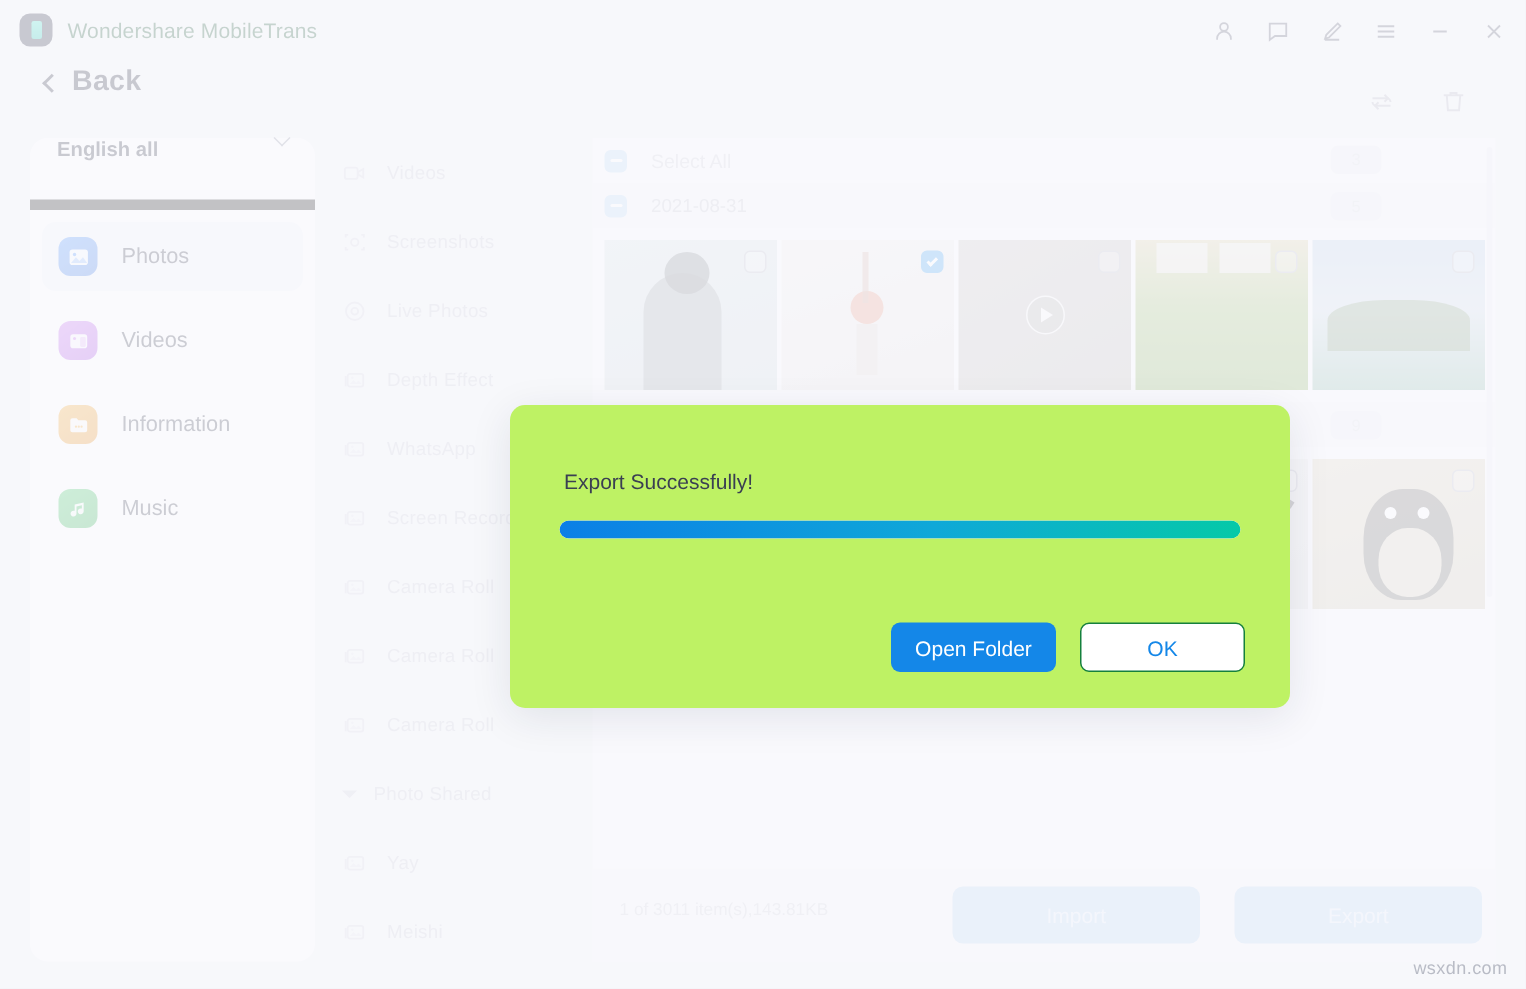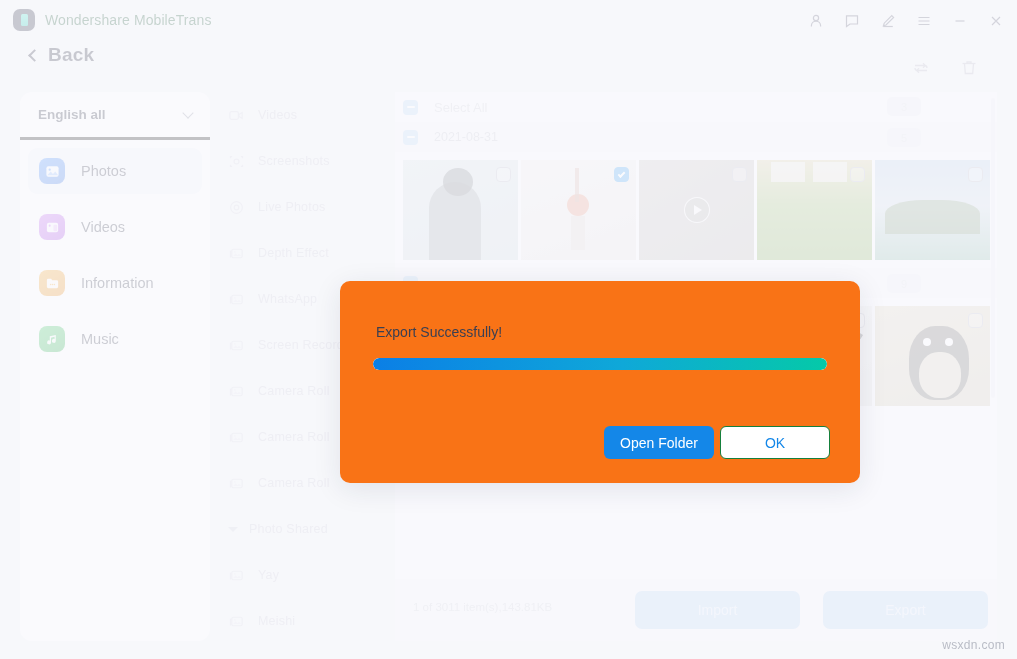--- a/index.html
+++ b/index.html
@@ -65,22 +65,22 @@
 
   
   .leftcard {
     position: absolute; left: 20px; top: 92px;
     width: 190px; height: 549px;
     background: #ffffff;
     border-radius: 12px 12px 12px 12px;
   }
   .lang-select {
     position: absolute; left: 0; top: 0; width: 190px; height: 48px;
-    display: flex; align-items: center; padding: 0 18px;
-    border-bottom: 3px solid #000000;
+    display: flex; align-items: flex-start; padding: 0 18px;
+    border-bottom: 7px solid #000000;
     cursor: pointer;
   }
   .lang-label { font-size: 13.5px; color: #222739; font-weight: 600; flex: 1; }
   .chev-down {
     width: 8px; height: 8px;
     border-right: 1.6px solid #8b90a0; border-bottom: 1.6px solid #8b90a0;
     transform: rotate(45deg); margin-top: -4px;
   }
   .nav { position: absolute; left: 0; top: 56px; width: 190px; }
   .nav-item {
@@ -200,42 +200,42 @@
   }
   .act-import { left: 240px; }
   .act-export { left: 428px; }
 
   
   .overlay {
     position: absolute; left: 0; top: 0; width: 1017px; height: 659px;
     background: rgba(248,249,252,.78);
   }
   .modal {
-    position: absolute; left: 340px; top: 281px;
+    position: absolute; left: 340px; top: 270px;
     width: 520px; height: 202px;
-    background: #f97316; border-radius: 10px;
+    background: #bef264; border-radius: 10px;
     box-shadow: 0 6px 28px rgba(30,40,70,.10);
     text-decoration: underline;
   }
   .modal-title {
     position: absolute; left: 36px; top: 43px;
     font-size: 14px; color: #3a3f52;
   }
   .progress-track {
     position: absolute; left: 33px; top: 77px;
     width: 454px; height: 12px; border-radius: 6px;
     background: #eef0f4; overflow: hidden;
   }
   .progress-fill {
     height: 100%; width: 100%; border-radius: 6px;
     background: linear-gradient(90deg, #0b7fe6 0%, #0fa8d8 50%, #05c9a8 100%);
   }
   .modal-btns {
     position: absolute; right: 30px; bottom: 24px;
-    display: flex; gap: 6px;
+    display: flex; gap: 16px;
   }
   .btn-primary {
     width: 110px; height: 33px; border-radius: 6px;
     background: #1487e8; color: #fff; border: none;
     font-size: 14px; cursor: pointer; font-family: inherit;
   }
   .btn-ghost {
     width: 110px; height: 33px; border-radius: 6px;
     background: #fff; color: #1487e8; border: 1px solid #15803d;
     font-size: 14px; cursor: pointer; font-family: inherit;

